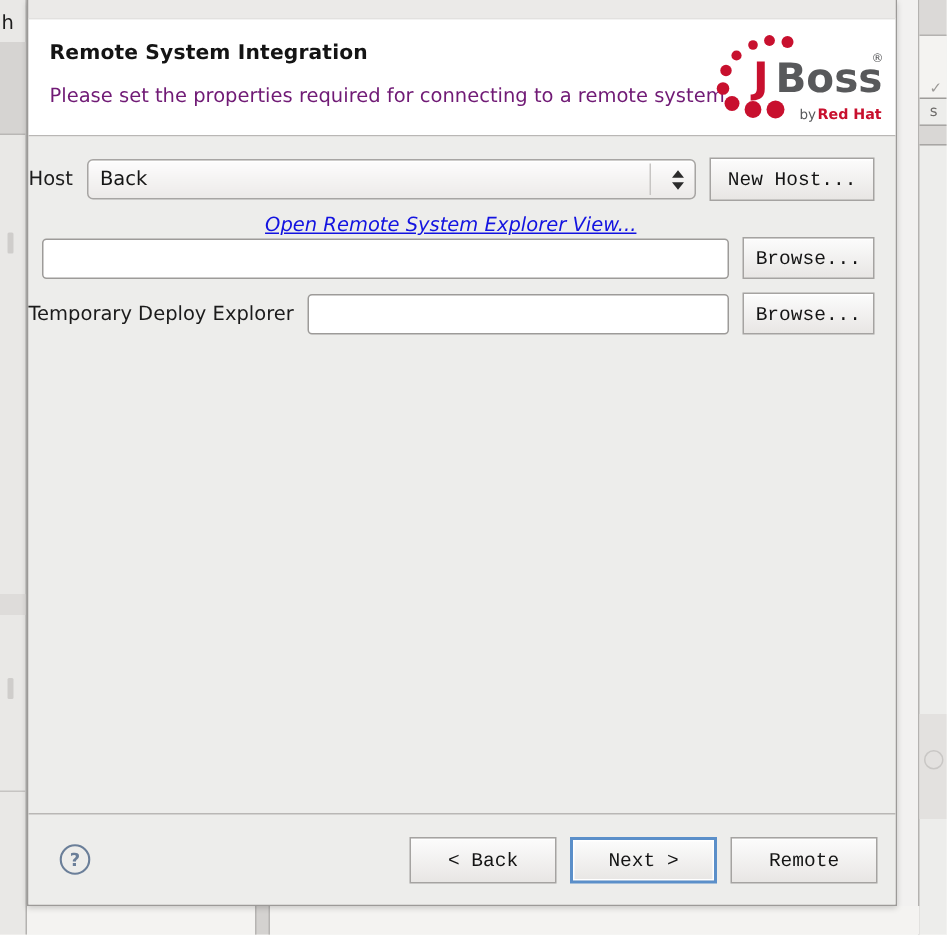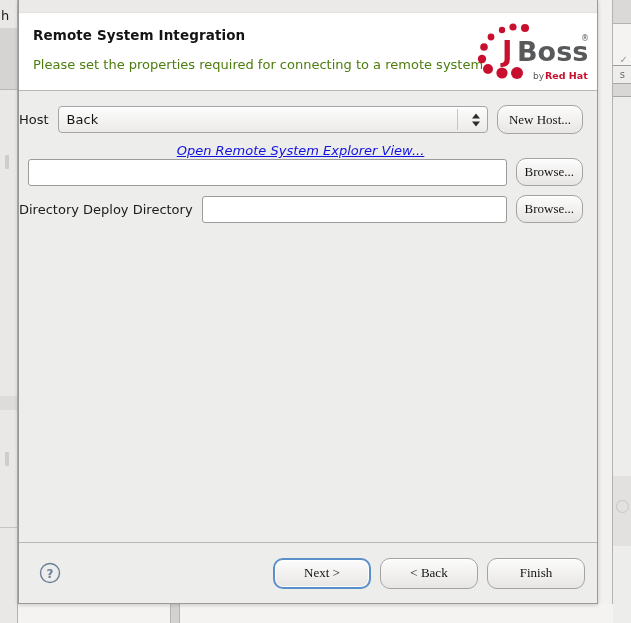--- a/index.html
+++ b/index.html
@@ -177,21 +177,21 @@
   }
   .wizard-title {
     font-size: 13.5px;
     font-weight: bold;
     color: #141414;
     letter-spacing: 0.1px;
   }
   .wizard-subtitle {
     margin-top: 14px;
     font-size: 13px;
-    color: #4d7c0f;
+    color: #701a75;
   }
 
   
   .jboss-logo {
     position: absolute;
     right: 8px;
     top: 6px;
     width: 120px;
     height: 68px;
   }
@@ -251,26 +251,26 @@
   .chev {
     display: block;
     width: 0; height: 0;
     border-left: 4.5px solid transparent;
     border-right: 4.5px solid transparent;
   }
   .chev-up { border-bottom: 5.5px solid #2b2b2b; margin-bottom: 3px; }
   .chev-dn { border-top: 5.5px solid #2b2b2b; }
 
   .btn {
-    font-family: Liberation Serif, serif;
+    font-family: Liberation Mono, monospace;
     font-size: 13px;
     color: #141414;
     background: linear-gradient(#fcfcfc, #e8e6e4);
     border: 1px solid #a5a3a1;
-    border-radius: 10px;
+    border-radius: 0;
     height: 29px;
     padding: 0 11px;
     box-sizing: border-box;
     cursor: default;
     box-shadow: inset 0 1px 0 #ffffff;
     white-space: nowrap;
   }
   .btn.small { height: 28px; padding: 0 8px; }
 
   .link-row {
@@ -409,36 +409,36 @@
       <div class="link-row">
         <a class="hyperlink">Open Remote System Explorer View...</a>
       </div>
 
       <div class="row">
         <input class="textfield" style="flex: 1 1 auto; margin-left: 9px;" type="text" placeholder="">
         <button class="btn small" style="margin-left:9px;">Browse...</button>
       </div>
 
       <div class="row">
-        <span class="field-label">Directory Deploy Directory</span>
+        <span class="field-label">Temporary Deploy Explorer</span>
         <input class="textfield" style="flex: 1 1 auto; margin-left: 9px;" type="text" placeholder="">
         <button class="btn small" style="margin-left:9px;">Browse...</button>
       </div>
 
     </div>
 
     <div class="wizard-footer">
       <span class="help-icon">
         <svg viewBox="0 0 22 22" width="22" height="22" xmlns="http://www.w3.org/2000/svg">
           <circle cx="11" cy="11" r="9.5" fill="none" stroke="#6b7f99" stroke-width="1.4"></circle>
           <text x="11" y="15.5" text-anchor="middle" font-family="DejaVu Sans, sans-serif" font-size="12" font-weight="bold" fill="#6b7f99">?</text>
         </svg>
       </span>
 
       <div class="footer-buttons">
+        <button class="btn wizard">&lt; Back</button>
         <button class="btn wizard focused">Next &gt;</button>
-        <button class="btn wizard">&lt; Back</button>
-        <button class="btn wizard">Finish</button>
+        <button class="btn wizard">Remote</button>
       </div>
     </div>
 
   </div>
 </div>
 
 </body></html>

